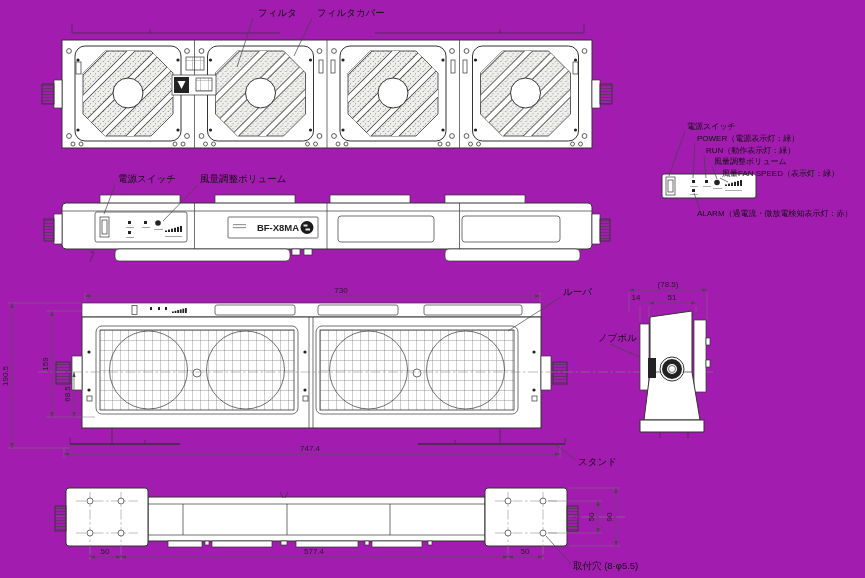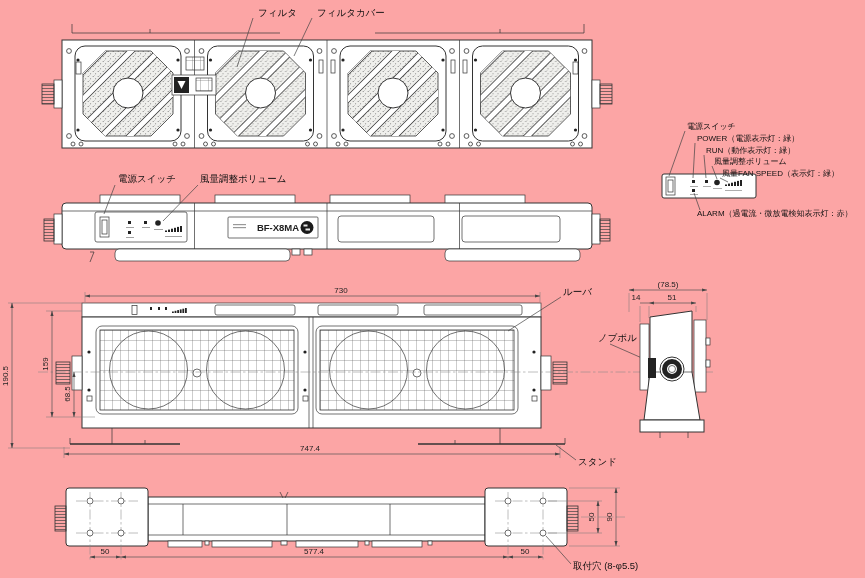--- a/index.html
+++ b/index.html
@@ -1,16 +1,16 @@
 <!DOCTYPE html>
 <html><head>
 <meta charset="utf-8">
 <style>
   html,body{margin:0;padding:0;background:#fff;}
-  .stage{position:relative;width:865px;height:578px;background:#fca5a5;overflow:hidden;}
+  .stage{position:relative;width:865px;height:578px;background:#a21caf;overflow:hidden;}
   svg{position:absolute;left:0;top:0;}
   .ln2{fill:none;stroke:#333;stroke-width:.7;}
   .wfill{fill:#fff;stroke:#333;stroke-width:1;}
   .wfill2{fill:#fff;stroke:#333;stroke-width:.7;}
   .dim{stroke:#555;stroke-width:.7;fill:none;}
   .ext{stroke:#777;stroke-width:.5;fill:none;}
   .cl{stroke:#888;stroke-width:.55;fill:none;stroke-dasharray:10 2.5 2.5 2.5;}
   .ldr{stroke:#444;stroke-width:.7;fill:none;}
   .lbl{font:9.5px "Liberation Sans",sans-serif;fill:#111;}
   .cout{font:8px "Liberation Sans",sans-serif;fill:#111;}

